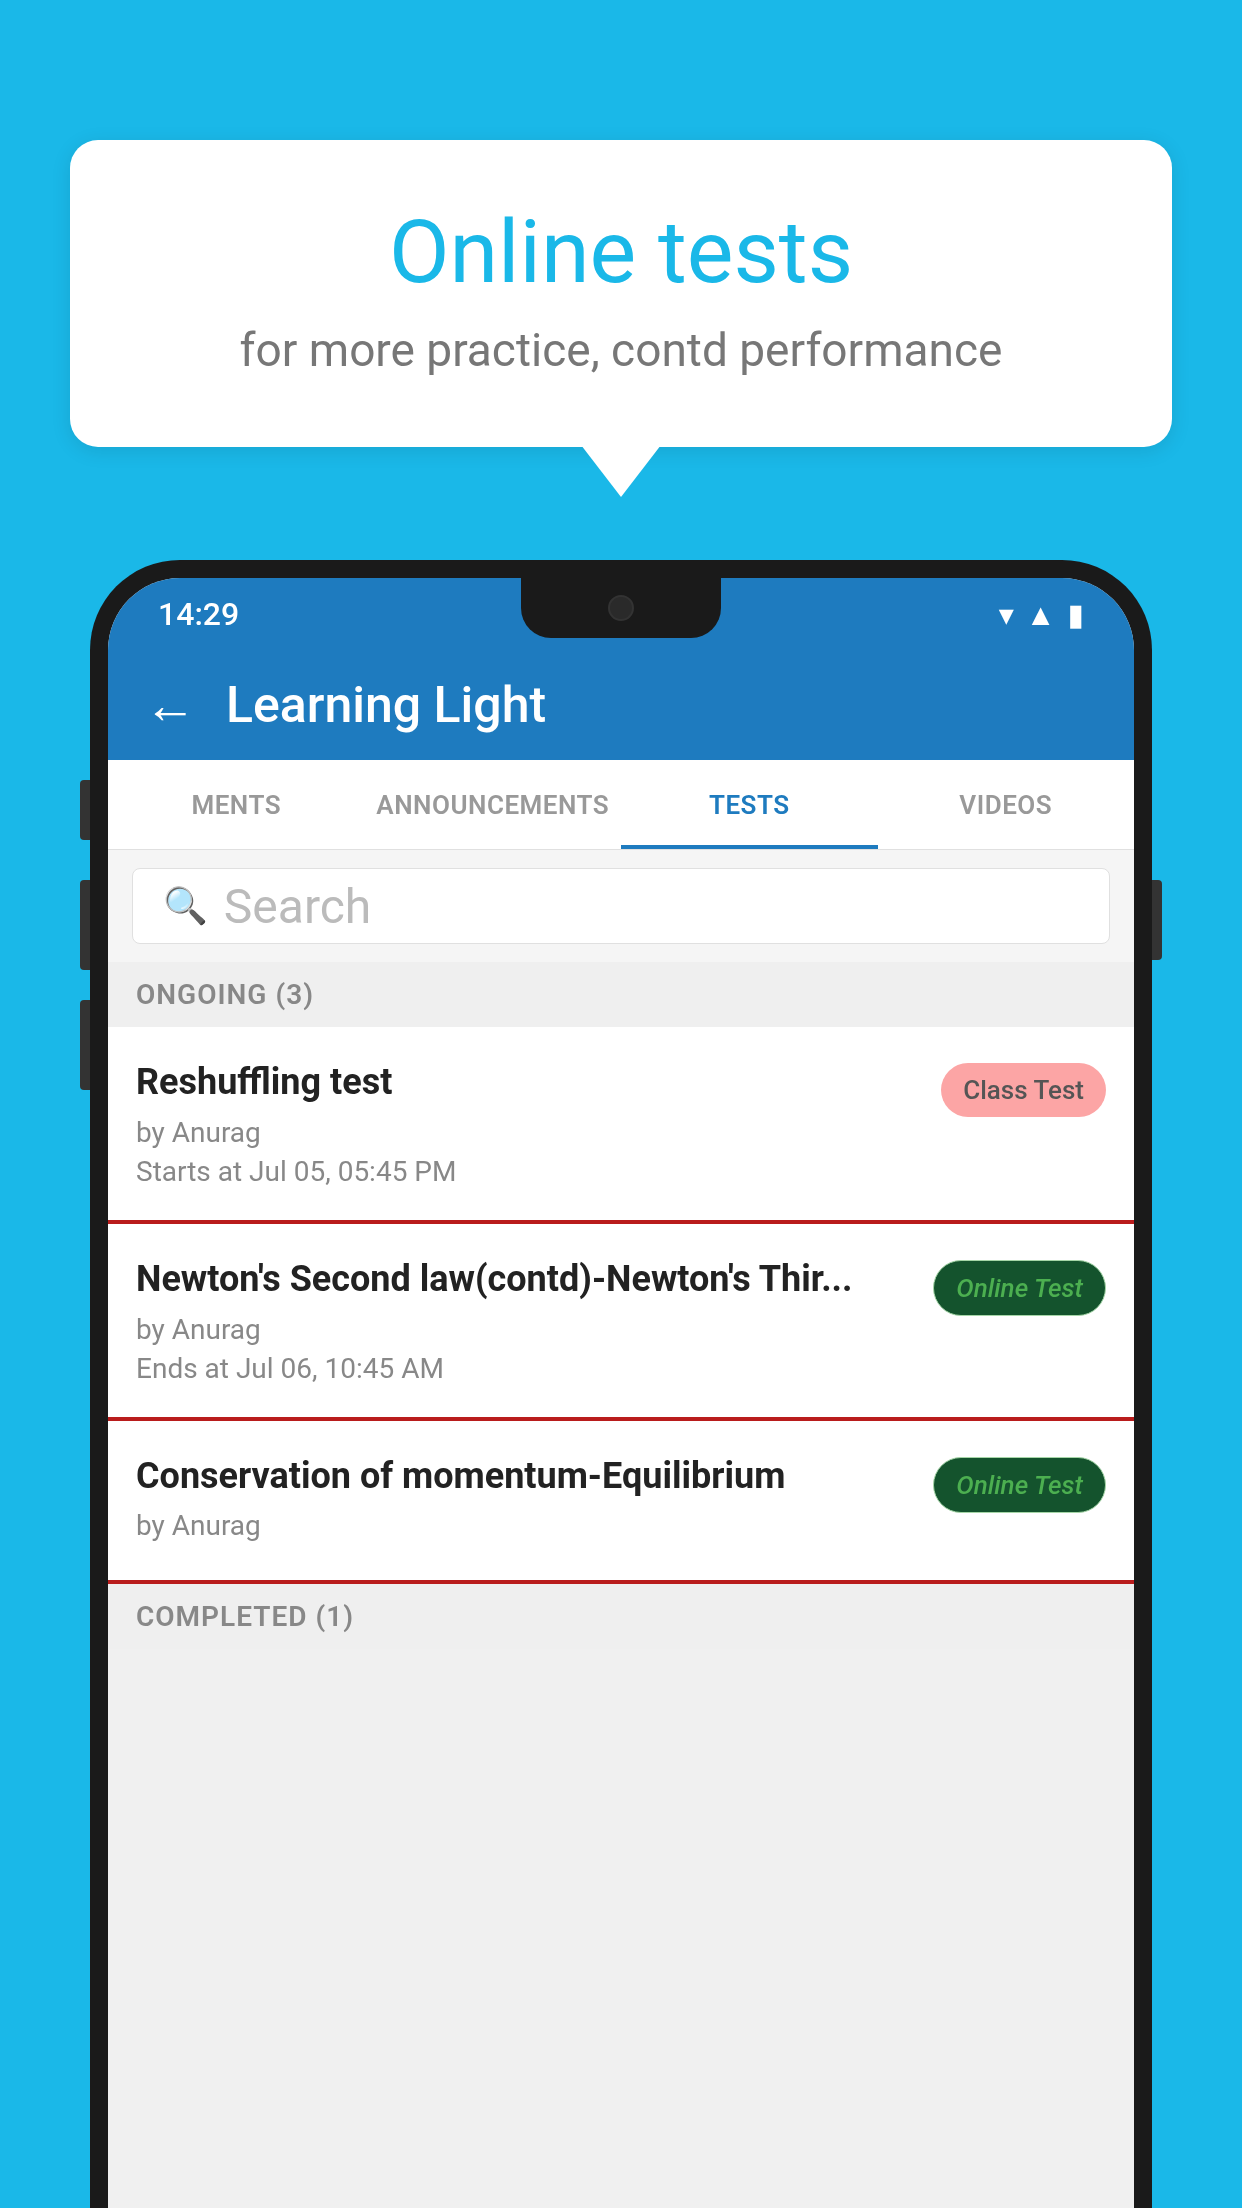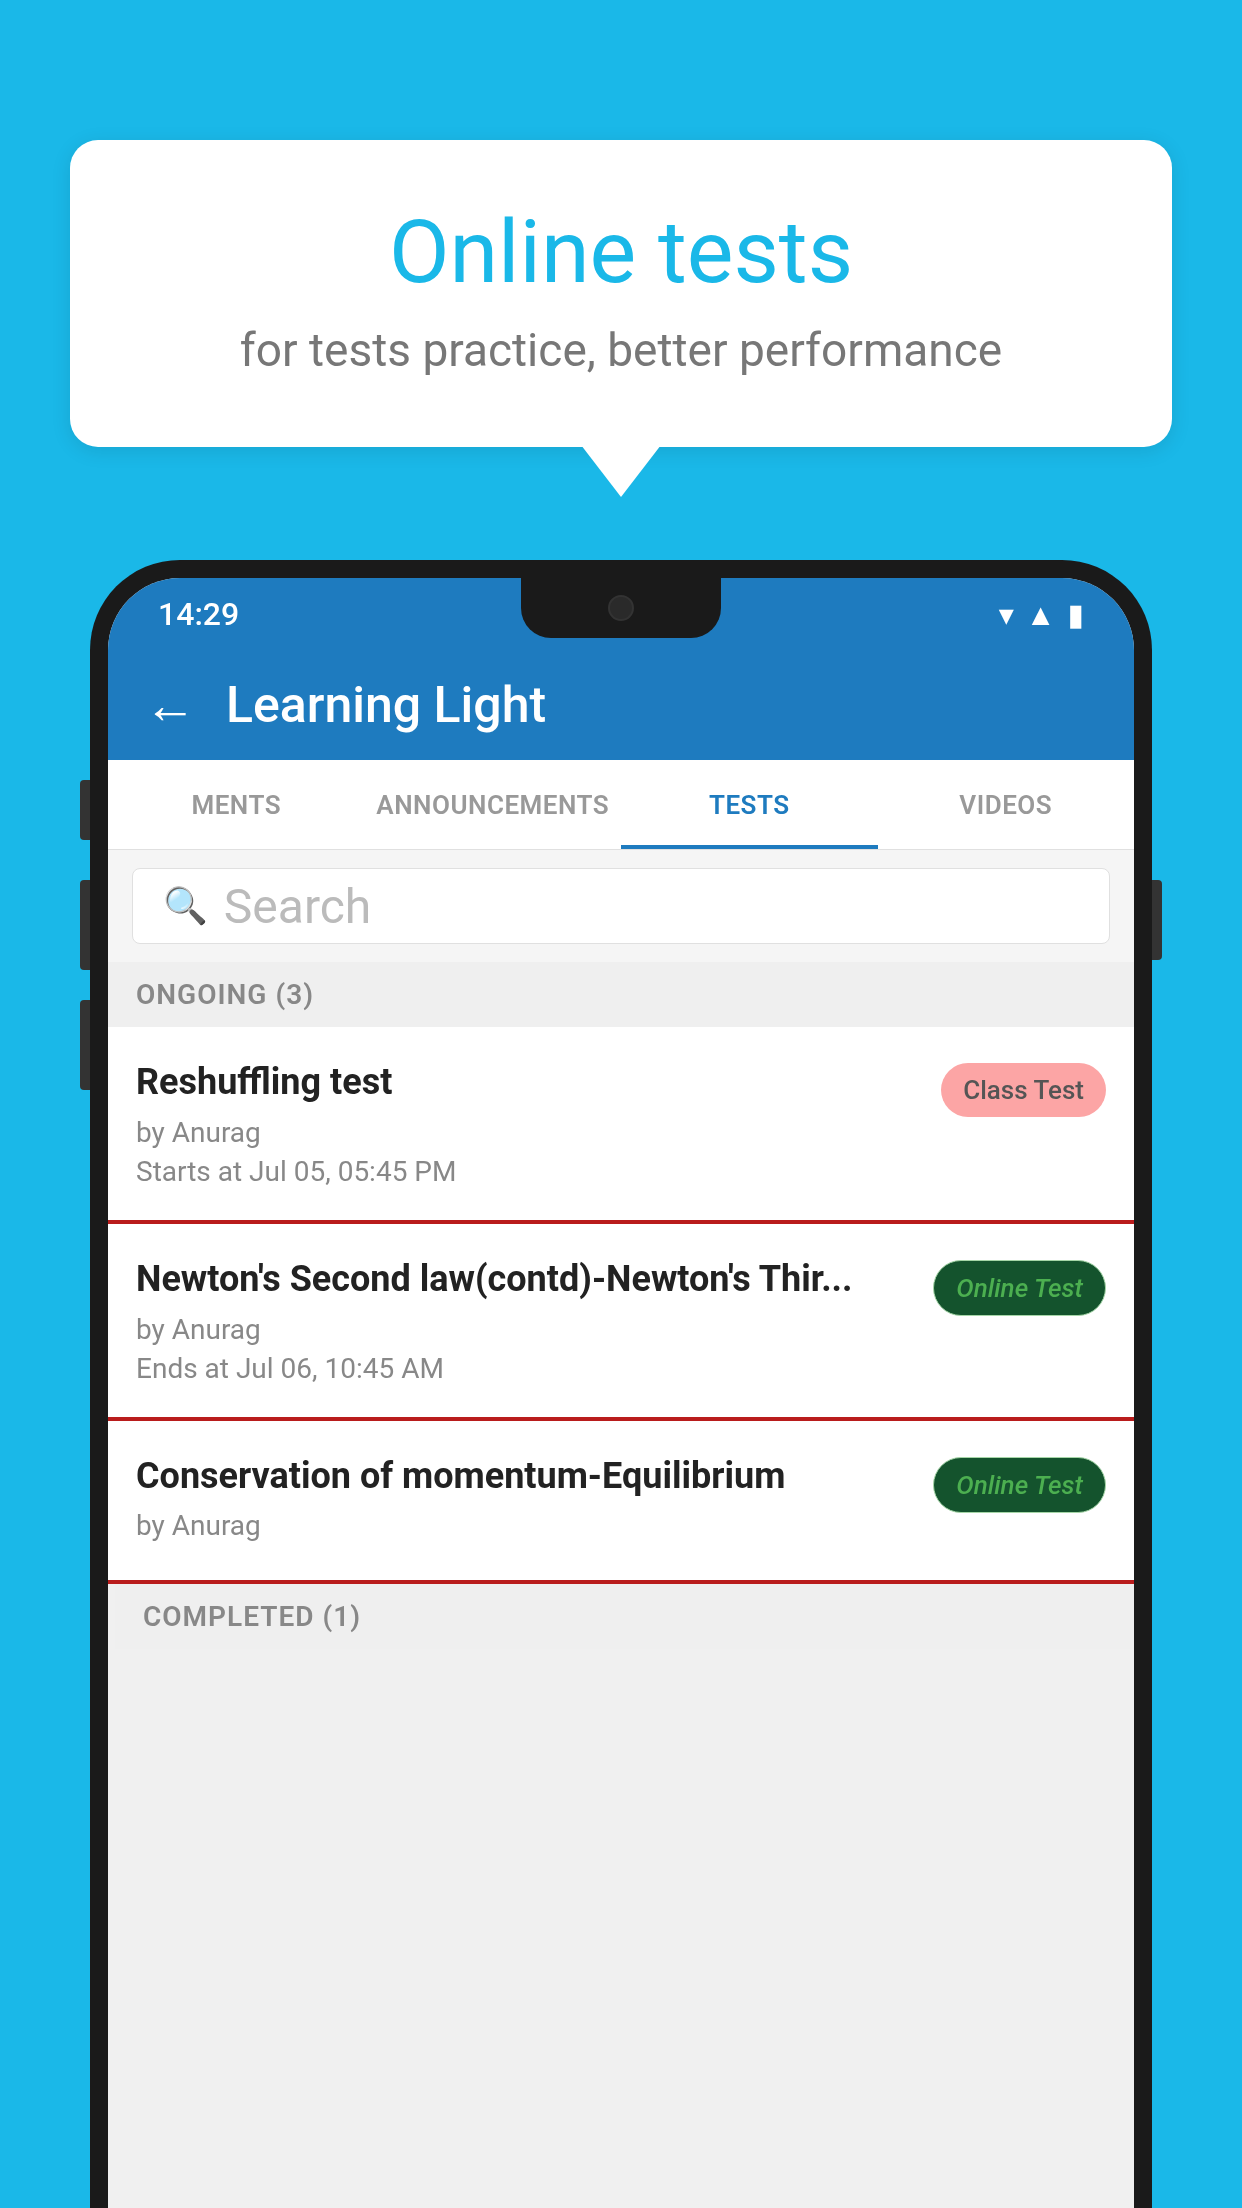--- a/index.html
+++ b/index.html
@@ -285,21 +285,20 @@
       background: #14532d;
       color: #4caf50;
       border: 1px solid #a5d6a7;
       font-style: italic;
     }
 
     
     .completed-header {
       background: #efefef;
       padding: 16px 28px;
-      margin-left: 7px;
     }
 
     .completed-label {
       color: #888;
       font-size: 28px;
       font-weight: 600;
       letter-spacing: 1px;
     }
 
     
@@ -342,21 +341,21 @@
       background: #333;
       border-radius: 4px 0 0 4px;
     }
   </style>
 </head>
 <body>
 
 <div class="speech-bubble-container">
   <div class="speech-bubble">
     <h1>Online tests</h1>
-    <p>for tests practice, better performance</p>
+    <p>for more practice, contd performance</p>
   </div>
 </div>
 
 <div class="phone-wrapper">
   <div class="phone-outer">
 
     <div class="phone-side-btn-right"></div>
     <div class="phone-side-btn-left-top"></div>
     <div class="phone-side-btn-left-mid1"></div>
     <div class="phone-side-btn-left-mid2"></div>

